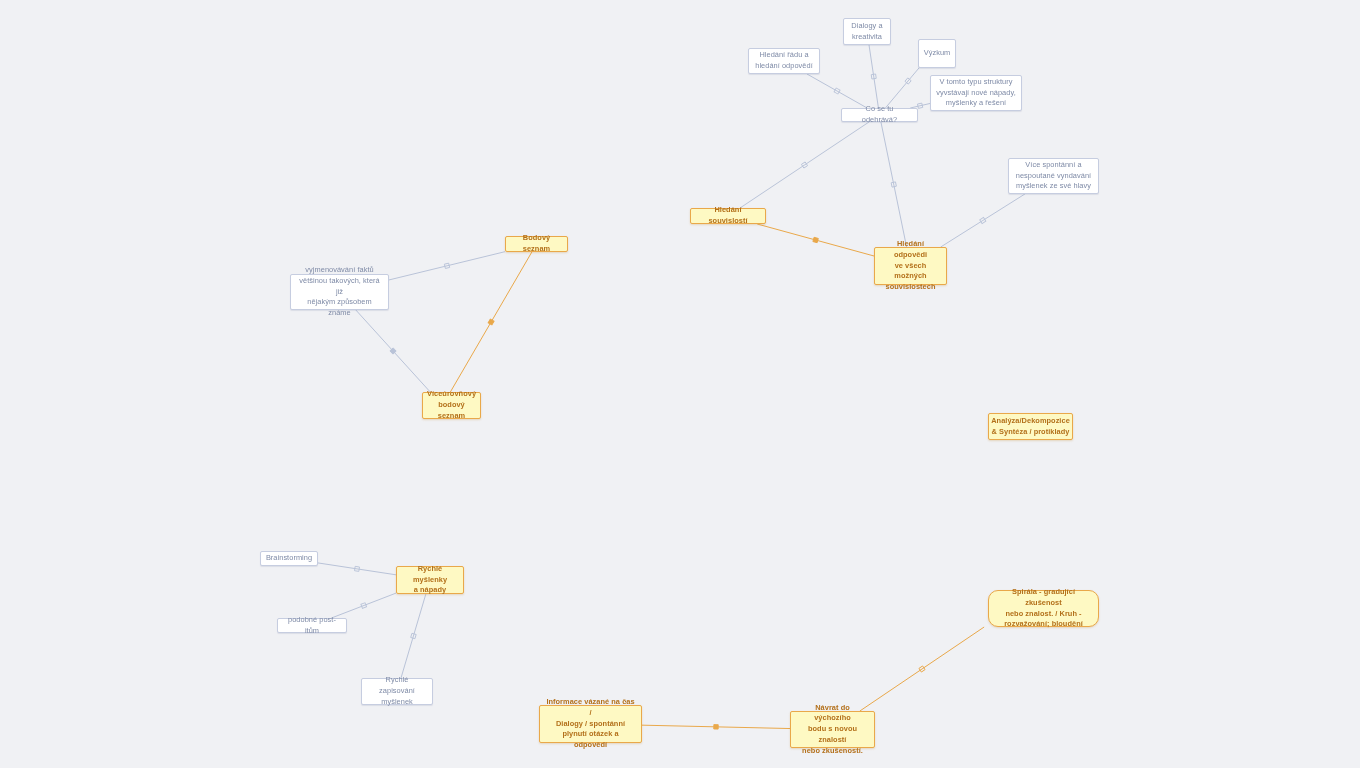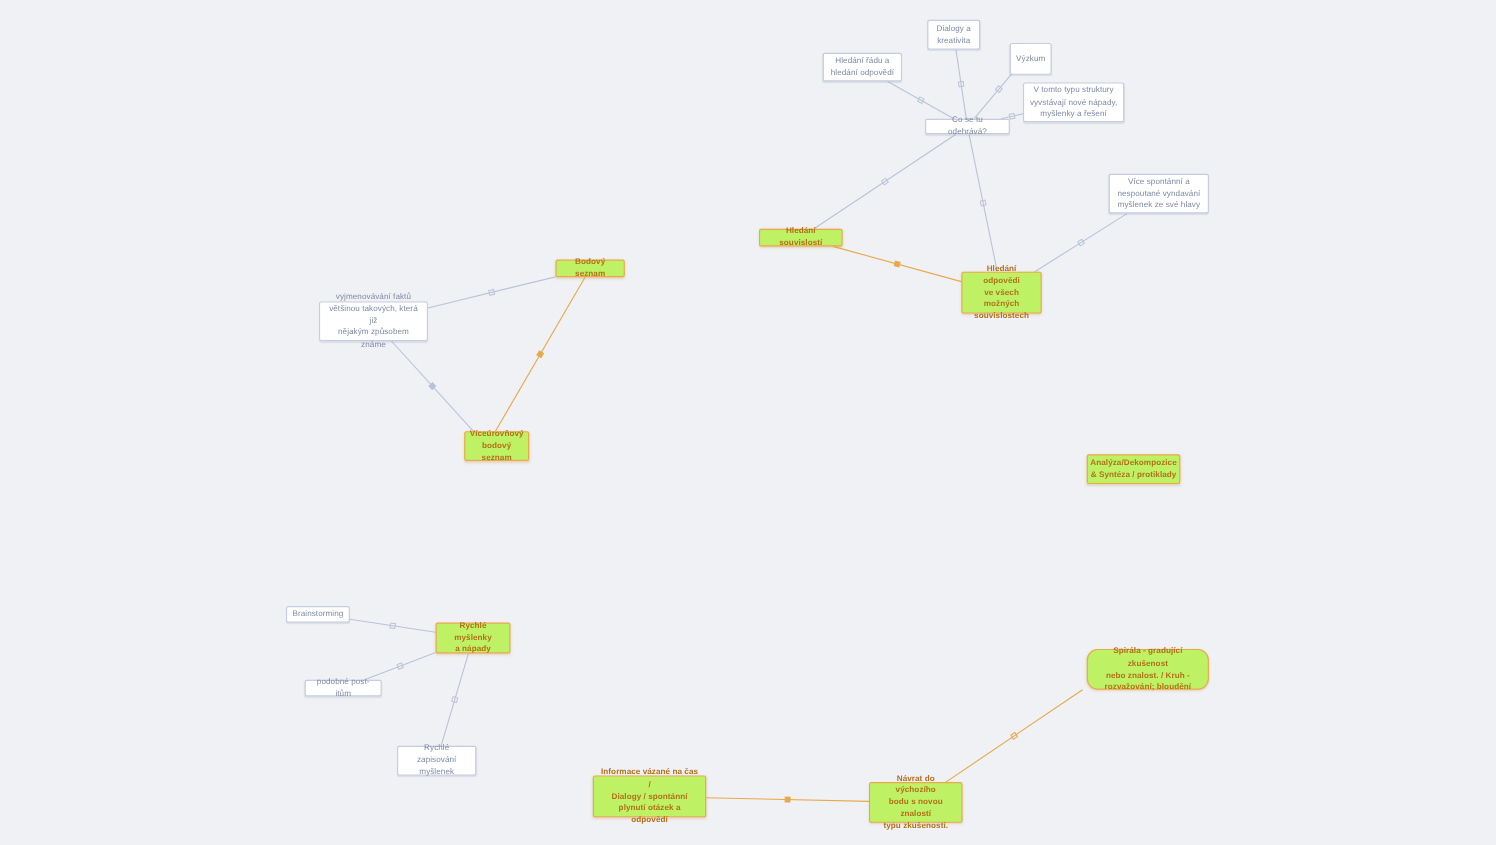--- a/index.html
+++ b/index.html
@@ -41,21 +41,21 @@
     align-items: center;
     justify-content: center;
   }
   .node.plain {
     background: #ffffff;
     border: 1px solid #c6cde0;
     color: #7e8aa6;
     box-shadow: 0 1px 1px rgba(120,135,165,0.18);
   }
   .node.accent {
-    background: #bef264;
+    background: #fef9c3;
     border: 1px solid #e9a84a;
     color: #b3701a;
     font-weight: bold;
     box-shadow: 0 1px 2px rgba(200,150,70,0.30);
   }
 </style>
 </head>
 <body>
 
 <div id="canvas">
@@ -153,17 +153,17 @@
     <div class="node accent" style="left: 396px; top: 566px; width: 68px; height: 28px;">Rychlé myšlenky
 a nápady</div>
     <div class="node plain" style="left: 277px; top: 618px; width: 70px; height: 15px;">podobné post-itům</div>
     <div class="node accent" style="left: 988px; top: 590px; width: 111px; height: 37px; border-radius: 10px;">Spirála - gradující zkušenost
 nebo znalost. / Kruh -
 rozvažování; bloudění</div>
     <div class="node plain" style="left: 361px; top: 678px; width: 72px; height: 27px;">Rychlé zapisování
 myšlenek</div>
     <div class="node accent" style="left: 790px; top: 711px; width: 85px; height: 37px;">Návrat do výchozího
 bodu s novou znalostí
-typu zkušeností.</div>
+nebo zkušeností.</div>
     <div class="node accent" style="left: 539px; top: 705px; width: 103px; height: 38px;">Informace vázané na čas /
 Dialogy / spontánní
 plynutí otázek a odpovědí</div>
   </div>
 
 </body></html>

